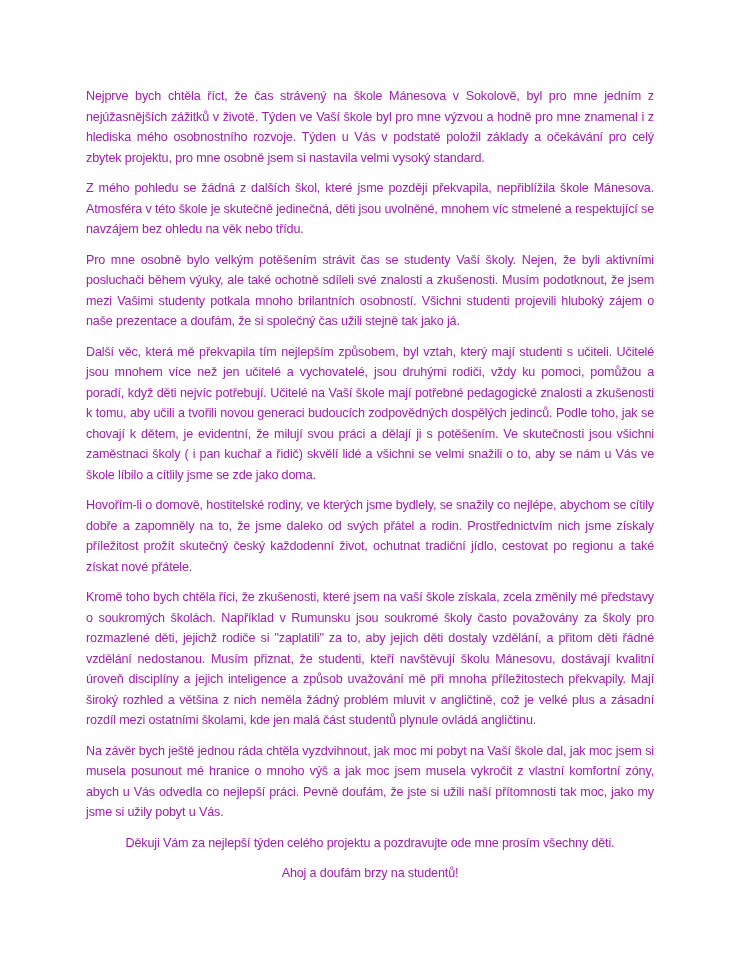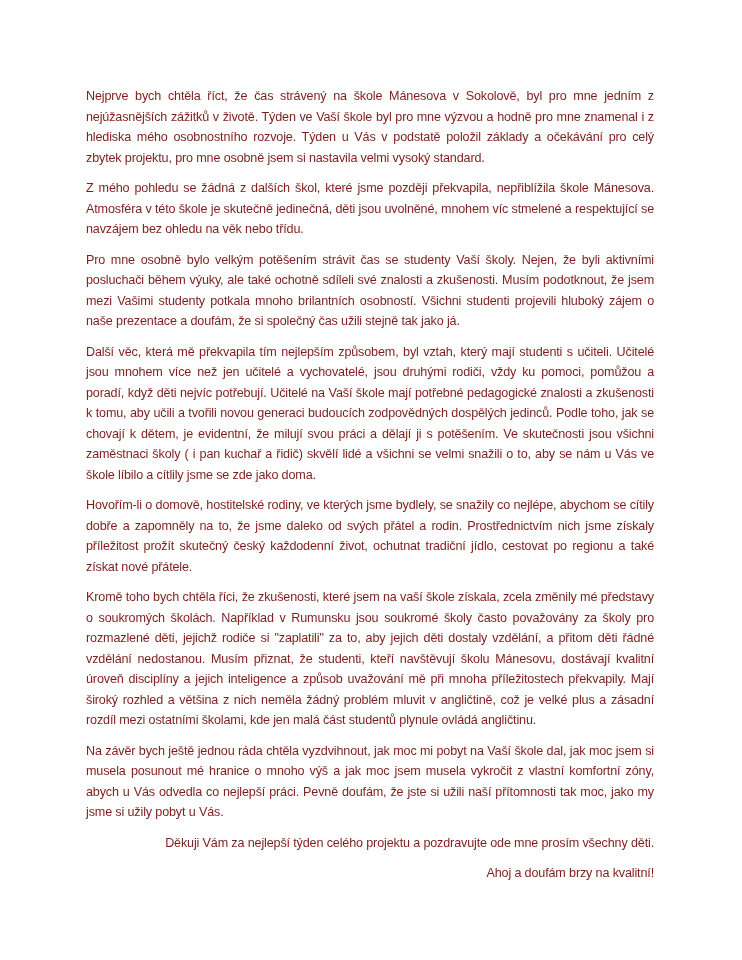--- a/index.html
+++ b/index.html
@@ -14,40 +14,40 @@
     overflow: hidden;
   }
   .page {
     position: absolute;
     left: 86px;
     top: 86px;
     width: 568px;
     font-family: "Liberation Sans", sans-serif;
     font-size: 12.6px;
     line-height: 20.5px;
-    color: #7f1d1d;
+    color: #a21caf;
     letter-spacing: -0.15px;
   }
   .para {
     margin: 0 0 10px 0;
     text-align: justify;
   }
   .para.gap-before {
     margin-top: 5px;
   }
   .para.left {
-    text-align: right;
+    text-align: center;
   }
 </style>
 </head>
 <body>
 
 <div class="page">
   <p class="para">Nejprve bych chtěla říct, že čas strávený na škole Mánesova v Sokolově, byl pro mne jedním z nejúžasnějších zážitků v životě. Týden ve Vaší škole byl pro mne výzvou a hodně pro mne znamenal i z hlediska mého osobnostního rozvoje. Týden u Vás v podstatě položil základy a očekávání pro celý zbytek projektu, pro mne osobně jsem si nastavila velmi vysoký standard.</p>
   <p class="para">Z mého pohledu se žádná z dalších škol, které jsme později překvapila, nepřiblížila škole Mánesova. Atmosféra v této škole je skutečně jedinečná, děti jsou uvolněné, mnohem víc stmelené a respektující se navzájem bez ohledu na věk nebo třídu.</p>
   <p class="para">Pro mne osobně bylo velkým potěšením strávit čas se studenty Vaší školy. Nejen, že byli aktivními posluchači během výuky, ale také ochotně sdíleli své znalosti a zkušenosti. Musím podotknout, že jsem mezi Vašimi studenty potkala mnoho brilantních osobností. Všichni studenti projevili hluboký zájem o naše prezentace a doufám, že si společný čas užili stejně tak jako já.</p>
   <p class="para">Další věc, která mě překvapila tím nejlepším způsobem, byl vztah, který mají studenti s učiteli. Učitelé jsou mnohem více než jen učitelé a vychovatelé, jsou druhými rodiči, vždy ku pomoci, pomůžou a poradí, když děti nejvíc potřebují. Učitelé na Vaší škole mají potřebné pedagogické znalosti a zkušenosti k tomu, aby učili a tvořili novou generaci budoucích zodpovědných dospělých jedinců. Podle toho, jak se chovají k dětem, je evidentní, že milují svou práci a dělají ji s potěšením. Ve skutečnosti jsou všichni zaměstnaci školy ( i pan kuchař a řidič) skvělí lidé a všichni  se velmi snažili o to, aby se nám u Vás ve škole líbilo a cítlily jsme se zde jako doma.</p>
   <p class="para">Hovořím-li o domově, hostitelské rodiny, ve kterých jsme bydlely, se snažily co nejlépe, abychom se cítily dobře a zapomněly na to, že jsme daleko od svých přátel a rodin. Prostřednictvím nich jsme získaly příležitost prožít skutečný český každodenní život, ochutnat tradiční jídlo, cestovat po regionu a také získat nové přátele.</p>
   <p class="para">Kromě toho bych chtěla říci, že zkušenosti, které jsem na vaší škole získala, zcela změnily mé představy o soukromých školách. Například v Rumunsku jsou soukromé školy často považovány za školy pro rozmazlené děti, jejichž rodiče si "zaplatili" za to, aby jejich děti dostaly vzdělání, a přitom děti řádné vzdělání nedostanou. Musím přiznat, že studenti, kteří navštěvují školu Mánesovu, dostávají kvalitní úroveň disciplíny a jejich inteligence a způsob uvažování mě při mnoha příležitostech překvapily. Mají široký rozhled a většina z nich neměla žádný problém mluvit v angličtině, což je velké plus a zásadní rozdíl mezi ostatními školami, kde jen malá část studentů plynule ovládá angličtinu.</p>
   <p class="para gap-before">Na závěr bych ještě jednou ráda chtěla vyzdvihnout, jak moc mi pobyt na Vaší škole dal, jak moc jsem si musela posunout mé hranice o mnoho výš a jak moc jsem musela vykročit z vlastní komfortní zóny, abych u Vás odvedla co nejlepší práci. Pevně doufám, že jste si užili naší přítomnosti tak moc, jako my jsme si užily pobyt u Vás.</p>
   <p class="para left">Děkuji Vám za nejlepší týden celého projektu a pozdravujte ode mne prosím všechny děti.</p>
-  <p class="para left">Ahoj a doufám brzy na kvalitní!</p>
+  <p class="para left">Ahoj a doufám brzy na studentů!</p>
 </div>
 
 </body></html>

